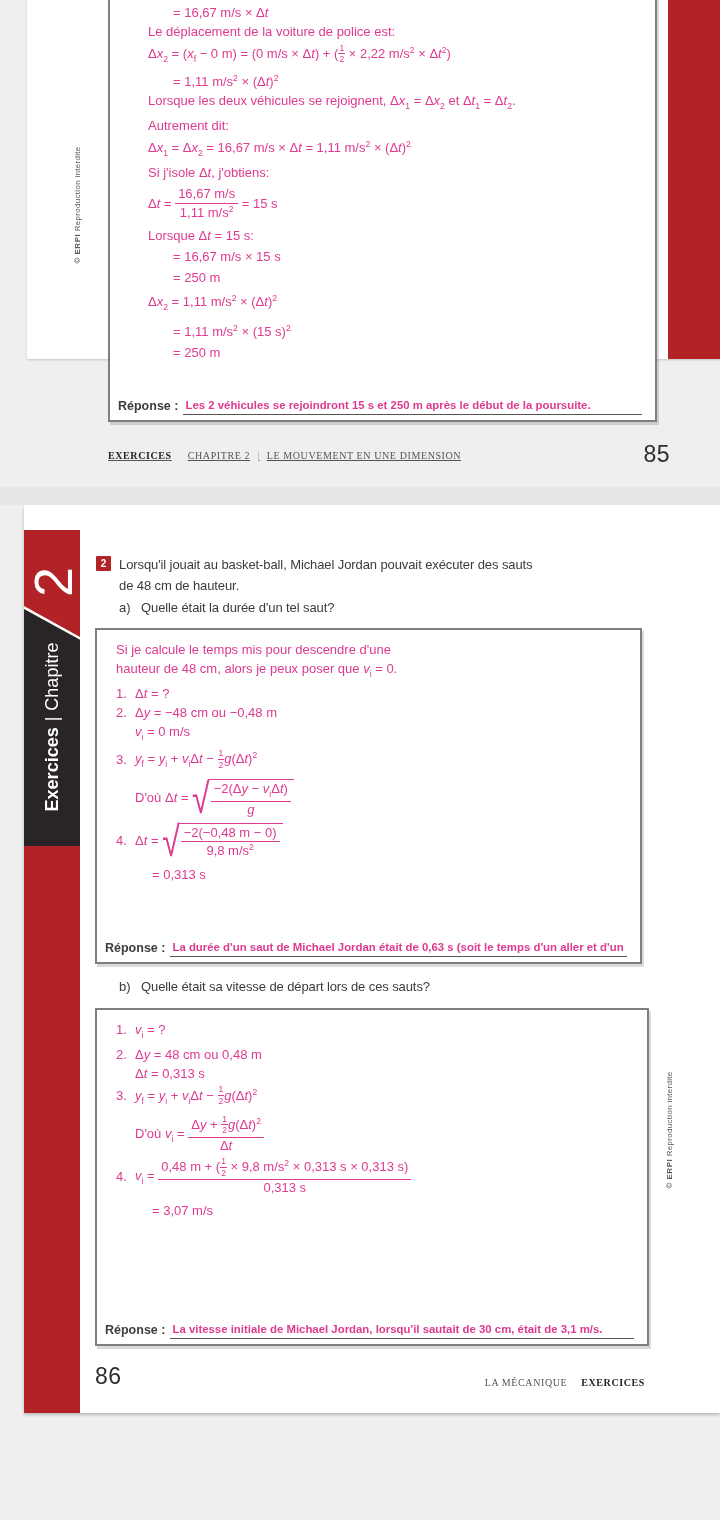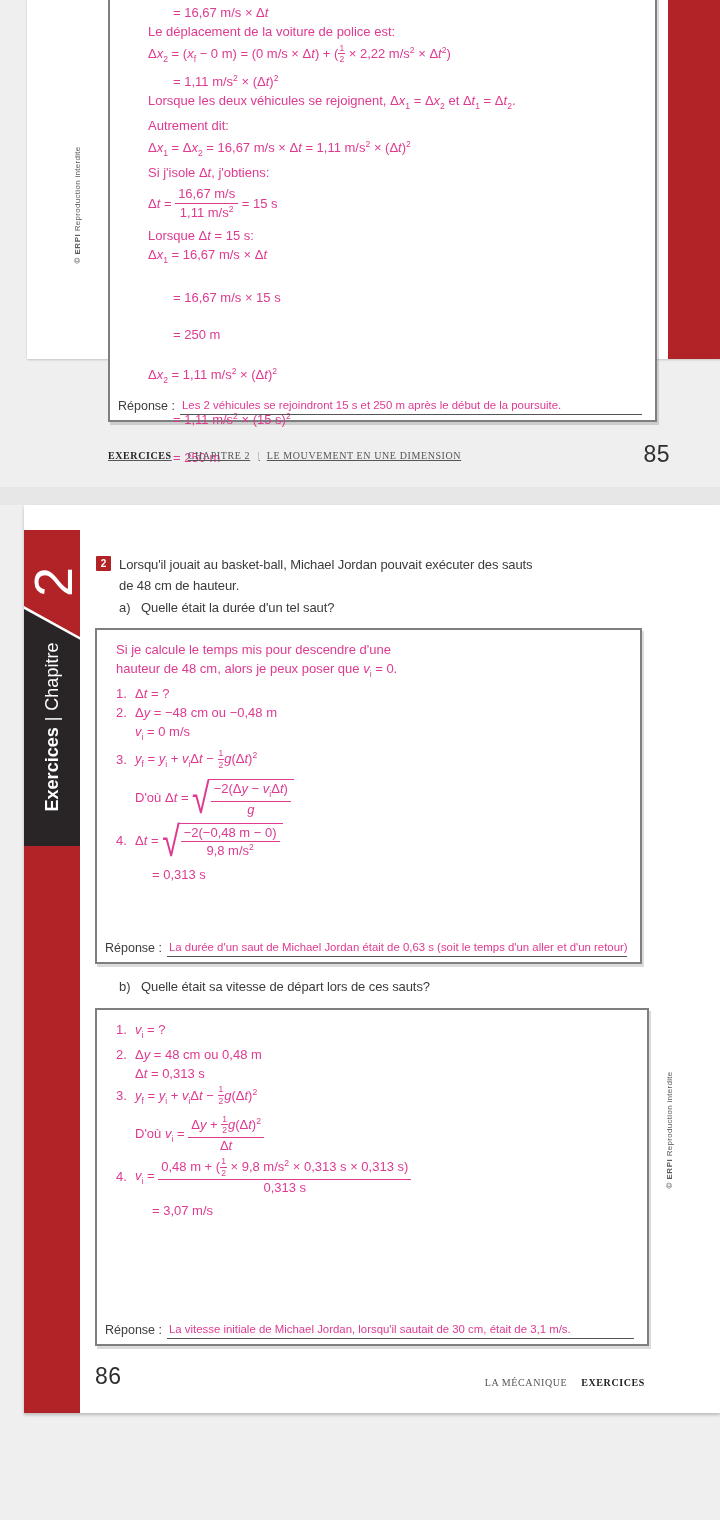--- a/index.html
+++ b/index.html
@@ -19,34 +19,34 @@
   #boxB{left:71px;top:503px;width:550px;height:334px;}
   .box-content{position:absolute;top:10px;left:19px;right:6px;color:#de3a90;}
   #box85 .box-content{left:38px;top:13px;}
   .mline{font-size:13px;line-height:19px;white-space:nowrap;color:#de3a90;}
   .mline i{font-style:italic;}
   .mline .ln{display:inline-block;width:19px;}
   .ind{padding-left:19px;}
   #box85 .ind{padding-left:25px;}
   .ind2{padding-left:36px;}
   .tall{margin:5px 0;}
-  .g{margin-top:18px;}
+  .g{margin-top:2px;}
   sub{font-size:0.66em;}
   sup{font-size:0.66em;}
   .hf{display:inline-block;vertical-align:middle;text-align:center;font-size:8.5px;line-height:1;position:relative;top:-1px;}
   .hf .n{display:block;border-bottom:1px solid currentColor;padding:0 1px 1px;}
   .hf .d{display:block;padding-top:1px;}
   .frac{display:inline-block;vertical-align:middle;text-align:center;line-height:1.15;}
   .frac .fn{display:block;border-bottom:1.3px solid currentColor;padding:0 3px 1px;}
   .frac .fd{display:block;padding-top:1px;}
   .sqrt{display:inline-flex;align-items:center;vertical-align:middle;}
   .rs{font-size:32px;line-height:26px;font-weight:400;margin-right:-2px;transform:scaleY(1.32);transform-origin:center;}
   .rb{border-top:1.4px solid currentColor;padding:2px 3px 0;}
 
-  .reponse{position:absolute;left:8px;right:13px;bottom:5px;display:flex;}
+  .reponse{position:absolute;left:8px;right:13px;bottom:5px;display:flex;font-weight:bold;}
   .reponse .lbl{font-size:12.5px;color:#3d3d3d;white-space:nowrap;padding:0 5px 2px 0;}
   .reponse .ans{flex:1;border-bottom:1.3px solid #555;font-size:11.4px;color:#de3a90;
                 padding:0 0 3px 2px;white-space:nowrap;overflow:hidden;}
 
   
   .footer85{position:absolute;left:81px;top:450px;font-family:"Liberation Serif",serif;
             font-size:10px;color:#555;letter-spacing:.6px;white-space:nowrap;text-decoration:underline;}
   .footer85 b{color:#222;}
   .footer85 .sep{color:#999;margin:0 7px;}
   .footer85 .chap{margin-left:16px;}
@@ -101,21 +101,20 @@
           <div class="mline ind">= 16,67 m/s × Δ<i>t</i></div>
           <div class="mline">Le déplacement de la voiture de police est:</div>
           <div class="mline">Δ<i>x</i><sub>2</sub> = (<i>x</i><sub>f</sub> − 0 m) = (0 m/s × Δ<i>t</i>) + (<span class="hf"><span class="n">1</span><span class="d">2</span></span> × 2,22 m/s<sup>2</sup> × Δ<i>t</i><sup>2</sup>)</div>
           <div class="mline ind">= 1,11 m/s<sup>2</sup> × (Δ<i>t</i>)<sup>2</sup></div>
           <div class="mline">Lorsque les deux véhicules se rejoignent, Δ<i>x</i><sub>1</sub> = Δ<i>x</i><sub>2</sub> et Δ<i>t</i><sub>1</sub> = Δ<i>t</i><sub>2</sub>.</div>
           <div class="mline">Autrement dit:</div>
           <div class="mline">Δ<i>x</i><sub>1</sub> = Δ<i>x</i><sub>2</sub> = 16,67 m/s × Δ<i>t</i> = 1,11 m/s<sup>2</sup> × (Δ<i>t</i>)<sup>2</sup></div>
           <div class="mline">Si j'isole Δ<i>t</i>, j'obtiens:</div>
           <div class="mline tall">Δ<i>t</i> = <span class="frac"><span class="fn">16,67 m/s</span><span class="fd">1,11 m/s<sup>2</sup></span></span> = 15 s</div>
           <div class="mline">Lorsque Δ<i>t</i> = 15 s:</div>
-          <div class="mline">Δ<i>x</i><sub>1</sub> = 16,67 m/s × Δ<i>t</i></div>
           <div class="mline ind g">= 16,67 m/s × 15 s</div>
           <div class="mline ind g">= 250 m</div>
           <div class="mline g">Δ<i>x</i><sub>2</sub> = 1,11 m/s<sup>2</sup> × (Δ<i>t</i>)<sup>2</sup></div>
           <div class="mline ind g">= 1,11 m/s<sup>2</sup> × (15 s)<sup>2</sup></div>
           <div class="mline ind g">= 250 m</div>
         </div>
       <div class="reponse">
         <span class="lbl">Réponse :</span>
         <span class="ans">Les 2 véhicules se rejoindront 15 s et 250 m après le début de la poursuite.</span>
       </div>

